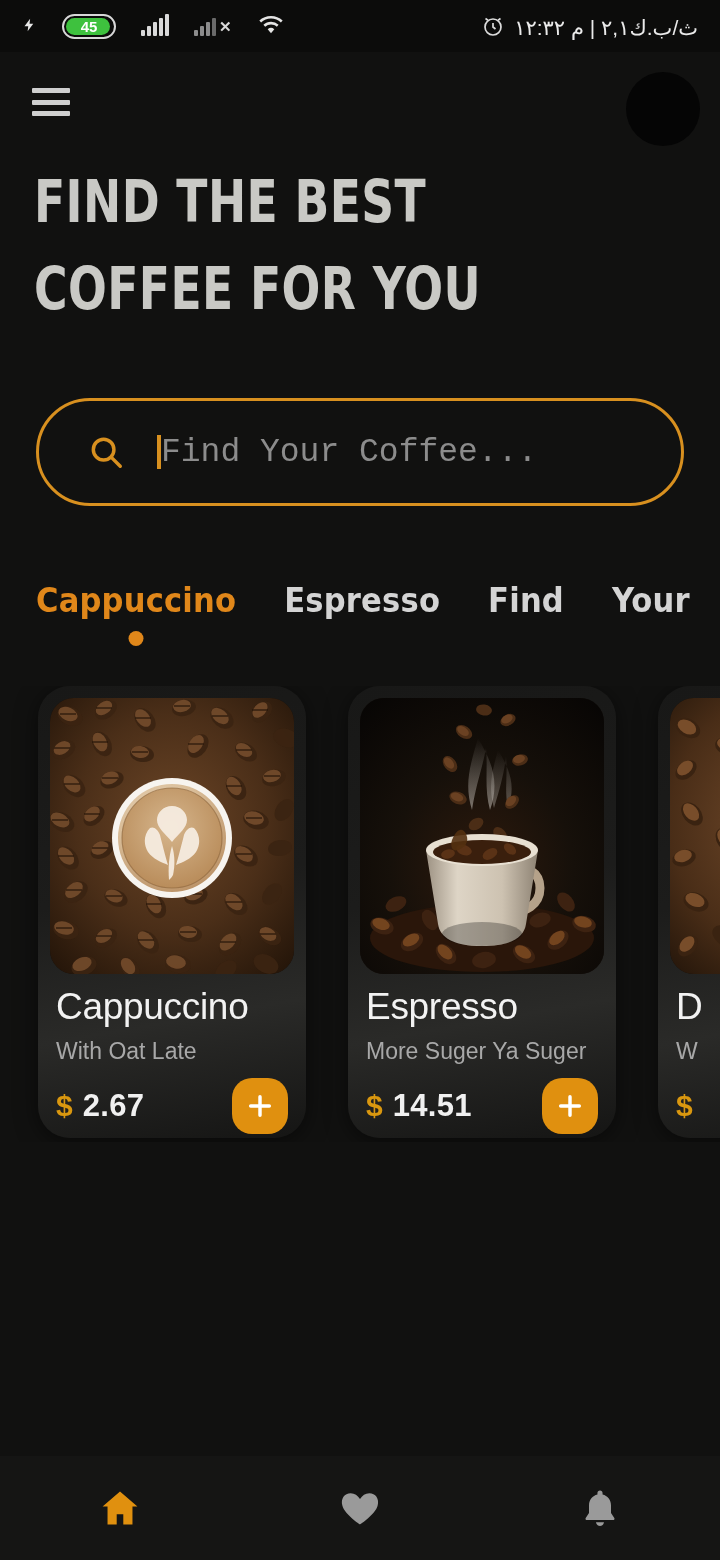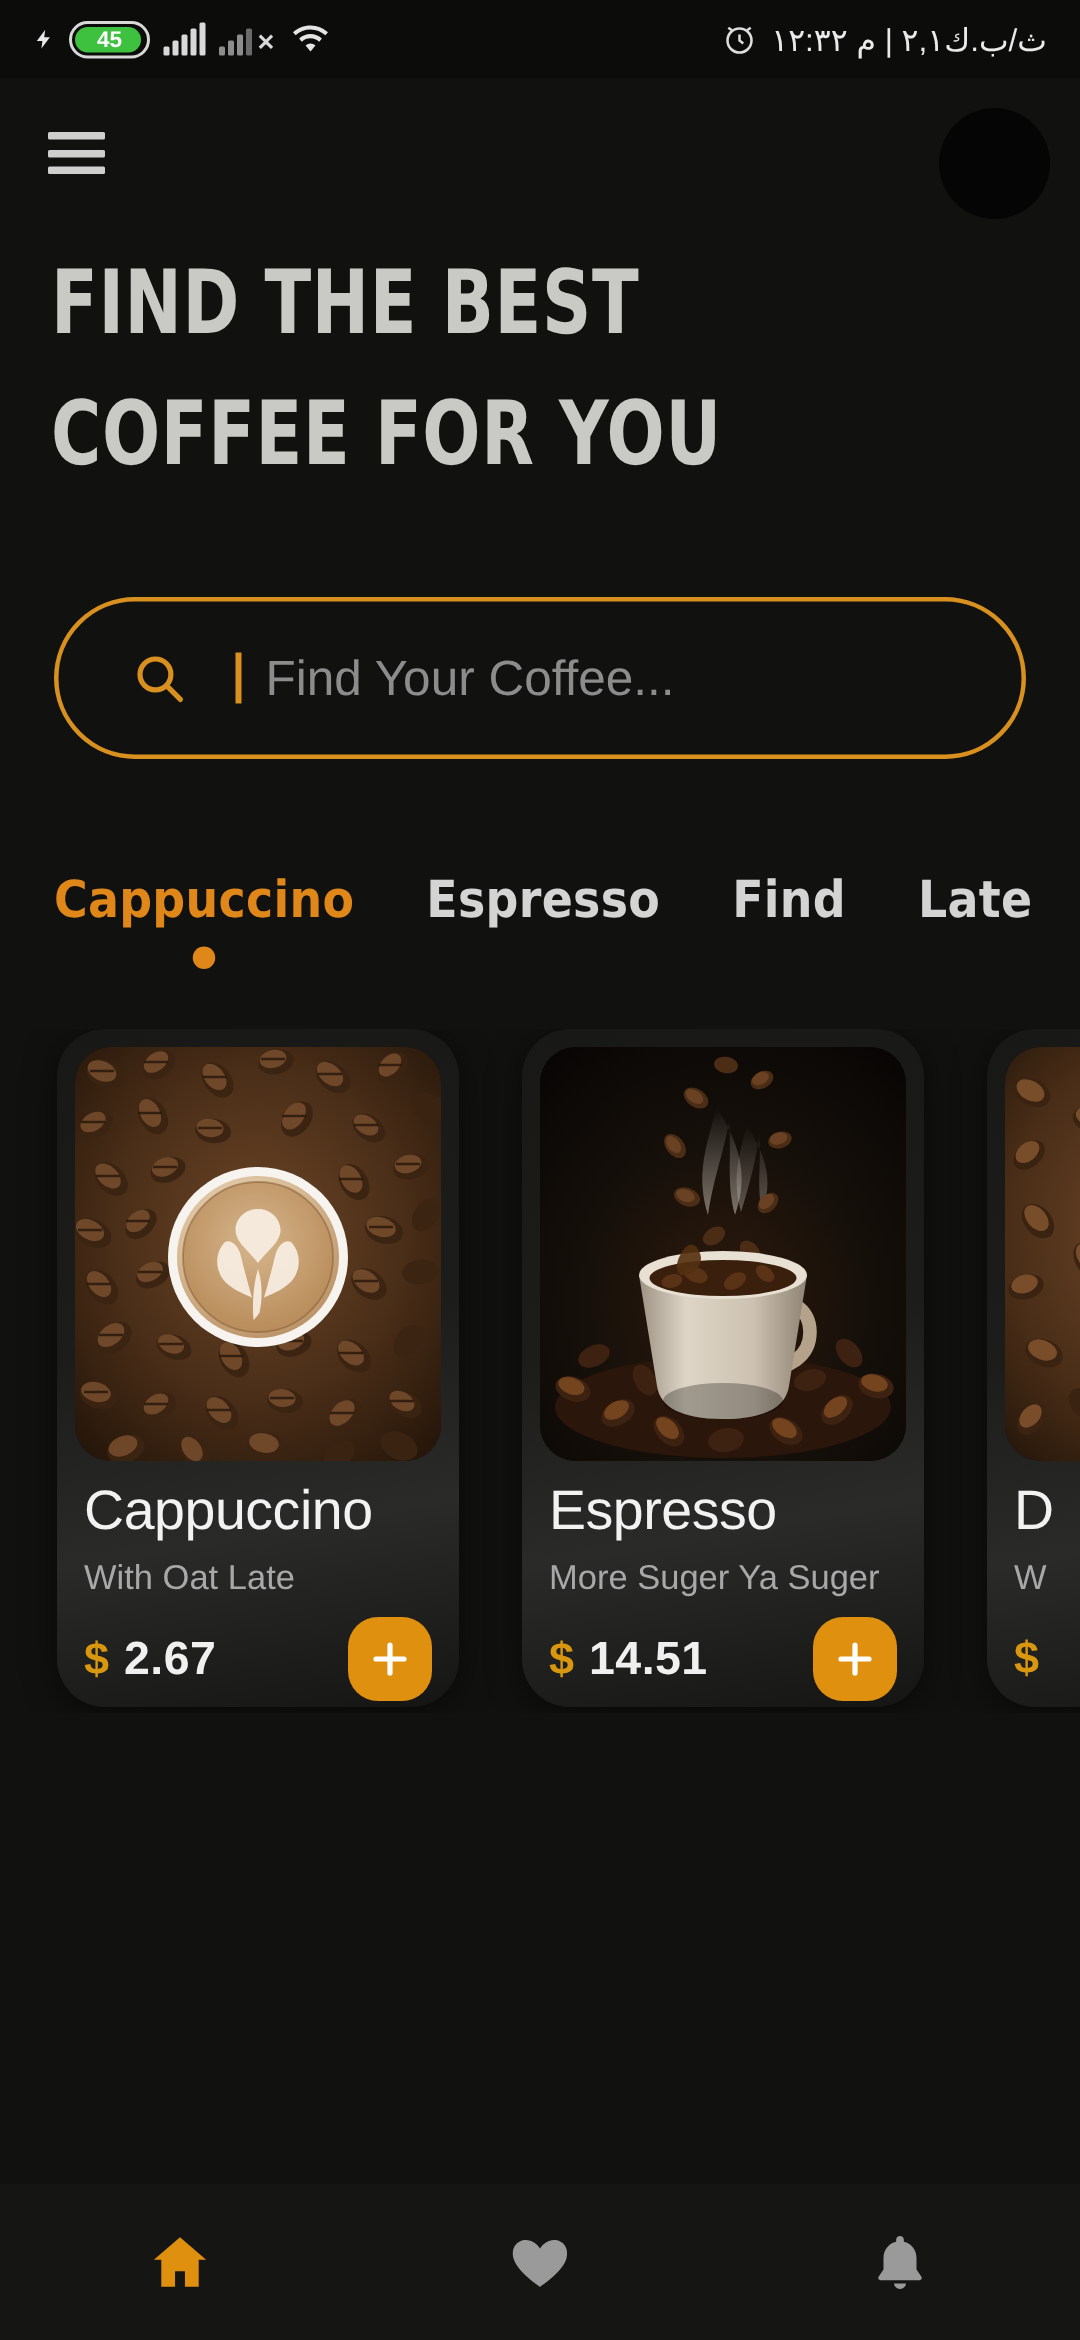--- a/index.html
+++ b/index.html
@@ -18,21 +18,21 @@
 
   
   .statusbar {
     position:absolute; top:0; left:0;
     width:720px; height:52px;
     background:#0c0c0b;
     display:flex; align-items:center;
     justify-content:space-between;
     padding:0 22px;
   }
-  .sb-left { display:flex; align-items:center; gap:9px; }
+  .sb-left { display:flex; gap:25px; }
   .sb-right { display:flex; align-items:flex-end; gap:9px; }
   .bolt { width:15px; height:22px; color:#e8e8e8; }
   .battery {
     position:relative;
     width:54px; height:25px;
     border:2px solid #d8d8d8;
     border-radius:13px;
     display:flex; align-items:center;
     overflow:hidden;
   }
@@ -116,22 +116,23 @@
   }
   .search-icon { width:38px; height:38px; color:#d8901f; flex:none; }
   .caret {
     width:4px; height:34px;
     background:#d8901f;
     margin-left:32px; flex:none;
   }
   .search-placeholder {
     font-size:33px;
     color:#8c8c8c;
-    margin-left:16px;
+    margin-left:0;
     white-space:nowrap;
+    font-family:Liberation Mono, monospace;
   }
 
   
   .tabs {
     position:absolute; left:0; top:570px;
     width:720px; height:82px;
     display:flex; align-items:flex-start;
     padding-left:36px;
     gap:48px;
     overflow:hidden;
@@ -296,21 +297,21 @@
       <span>Cappuccino</span>
       <span class="dot"></span>
     </div>
     <div class="tab">
       <span>Espresso</span>
     </div>
     <div class="tab">
       <span>Find</span>
     </div>
     <div class="tab">
-      <span>Late</span>
+      <span>Your</span>
     </div>
 
   </div>
 
   <div class="cards">
 
     <div class="card">
       <div class="card-img">
         <svg viewBox="0 0 244 276" preserveAspectRatio="xMidYMid slice">
           <defs>

